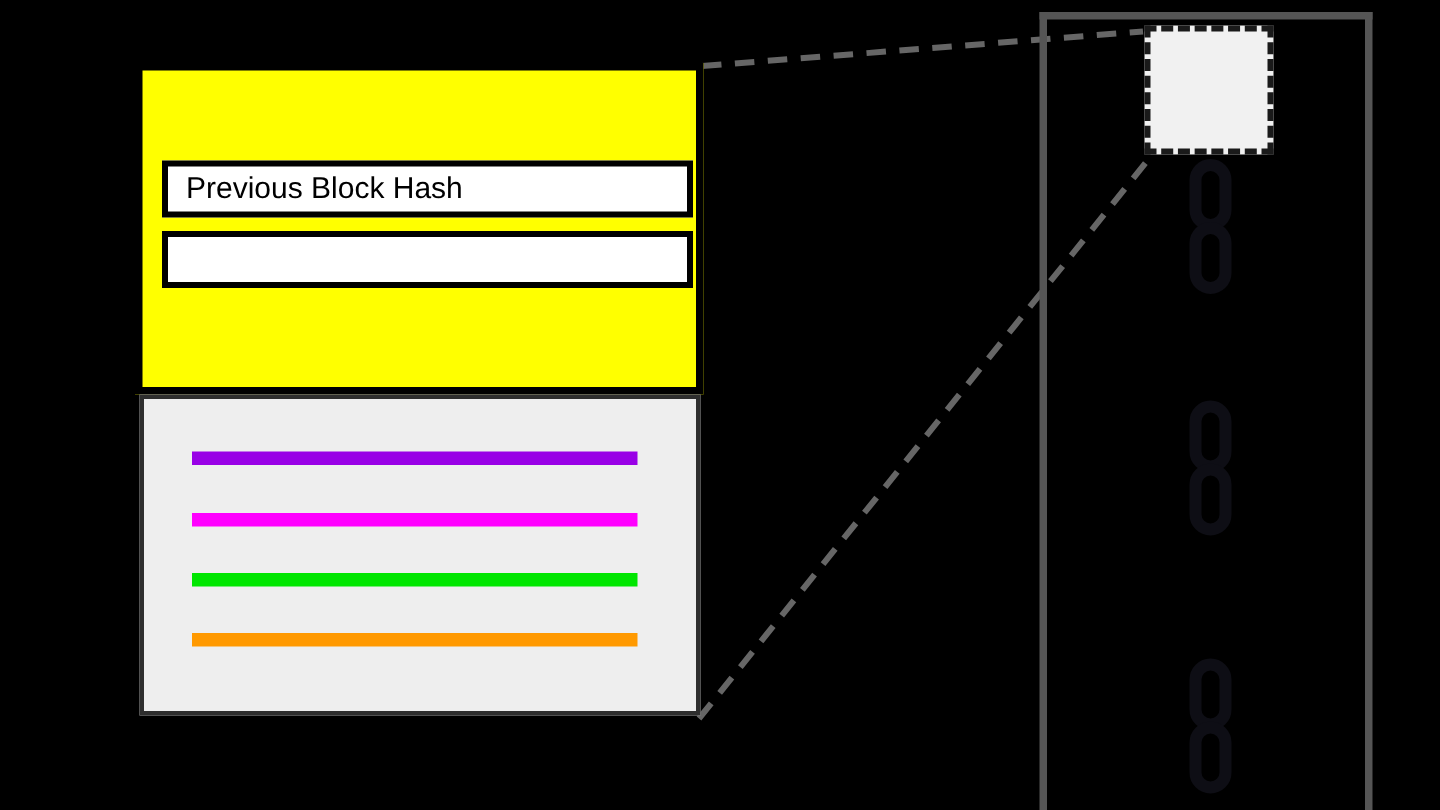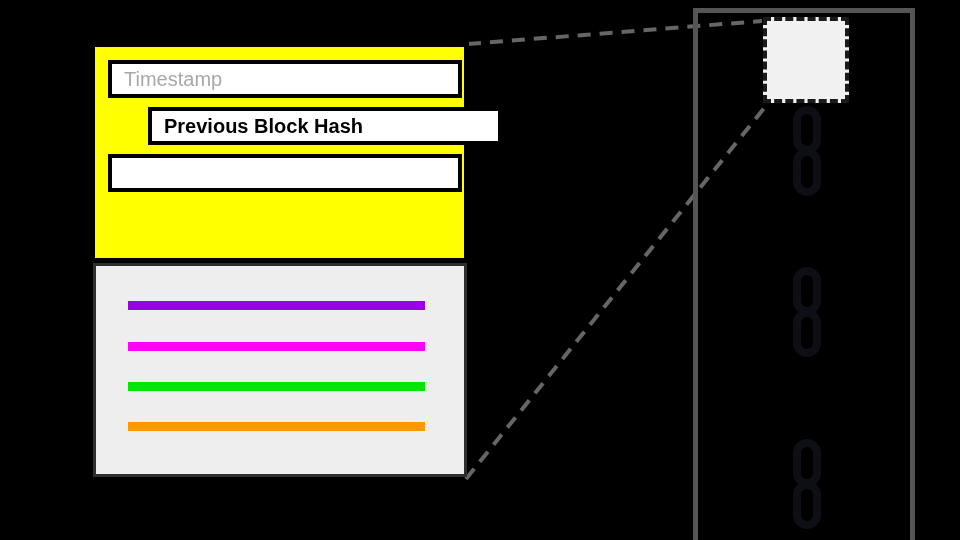--- a/index.html
+++ b/index.html
@@ -25,21 +25,21 @@
     background: #ffffff;
     border: 4px solid #000;
     display: flex;
     align-items: center;
     padding-left: 12px;
     font-size: 20px;
     color: #000;
     white-space: nowrap;
   }
   .field.placeholder { color: #a8a8a8; font-weight: 400; }
-  .field.filled { font-weight: 700; margin-left: 40px; }
+  .field.filled { font-weight: 400; }
   .field-1 { top: 60px; }
   .field-2 { top: 107px; }
   .field-3 { top: 154px; }
   .block-body {
     position: absolute;
     left: 93px; top: 263px;
     width: 368px; height: 208px;
     border: 3px solid #2e2e2e;
   }
   .tx-bar {
@@ -92,23 +92,20 @@
 
 <div class="canvas">
 
   <svg class="connector-svg">
     <line x1="468" y1="44" x2="762" y2="21" stroke-width="4" stroke-dasharray="13 9" style="stroke: rgb(102, 102, 102);"></line>
     <line x1="466" y1="479" x2="765" y2="107" stroke-width="4" stroke-dasharray="13 9" style="stroke: rgb(102, 102, 102);"></line>
   </svg>
 
   <div class="block-header" style="background: rgb(255, 255, 0);"></div>
 
-  <div class="field field-1 placeholder">
-    <span>Timestamp</span>
-  </div>
   <div class="field field-2 filled">
     <span>Previous Block Hash</span>
   </div>
   <div class="field field-3">
     <span></span>
   </div>
 
   <div class="block-body" style="background: rgb(238, 238, 238);"></div>
 
   <div class="tx-bar tx-1" style="background: rgb(153, 0, 230);"></div>

